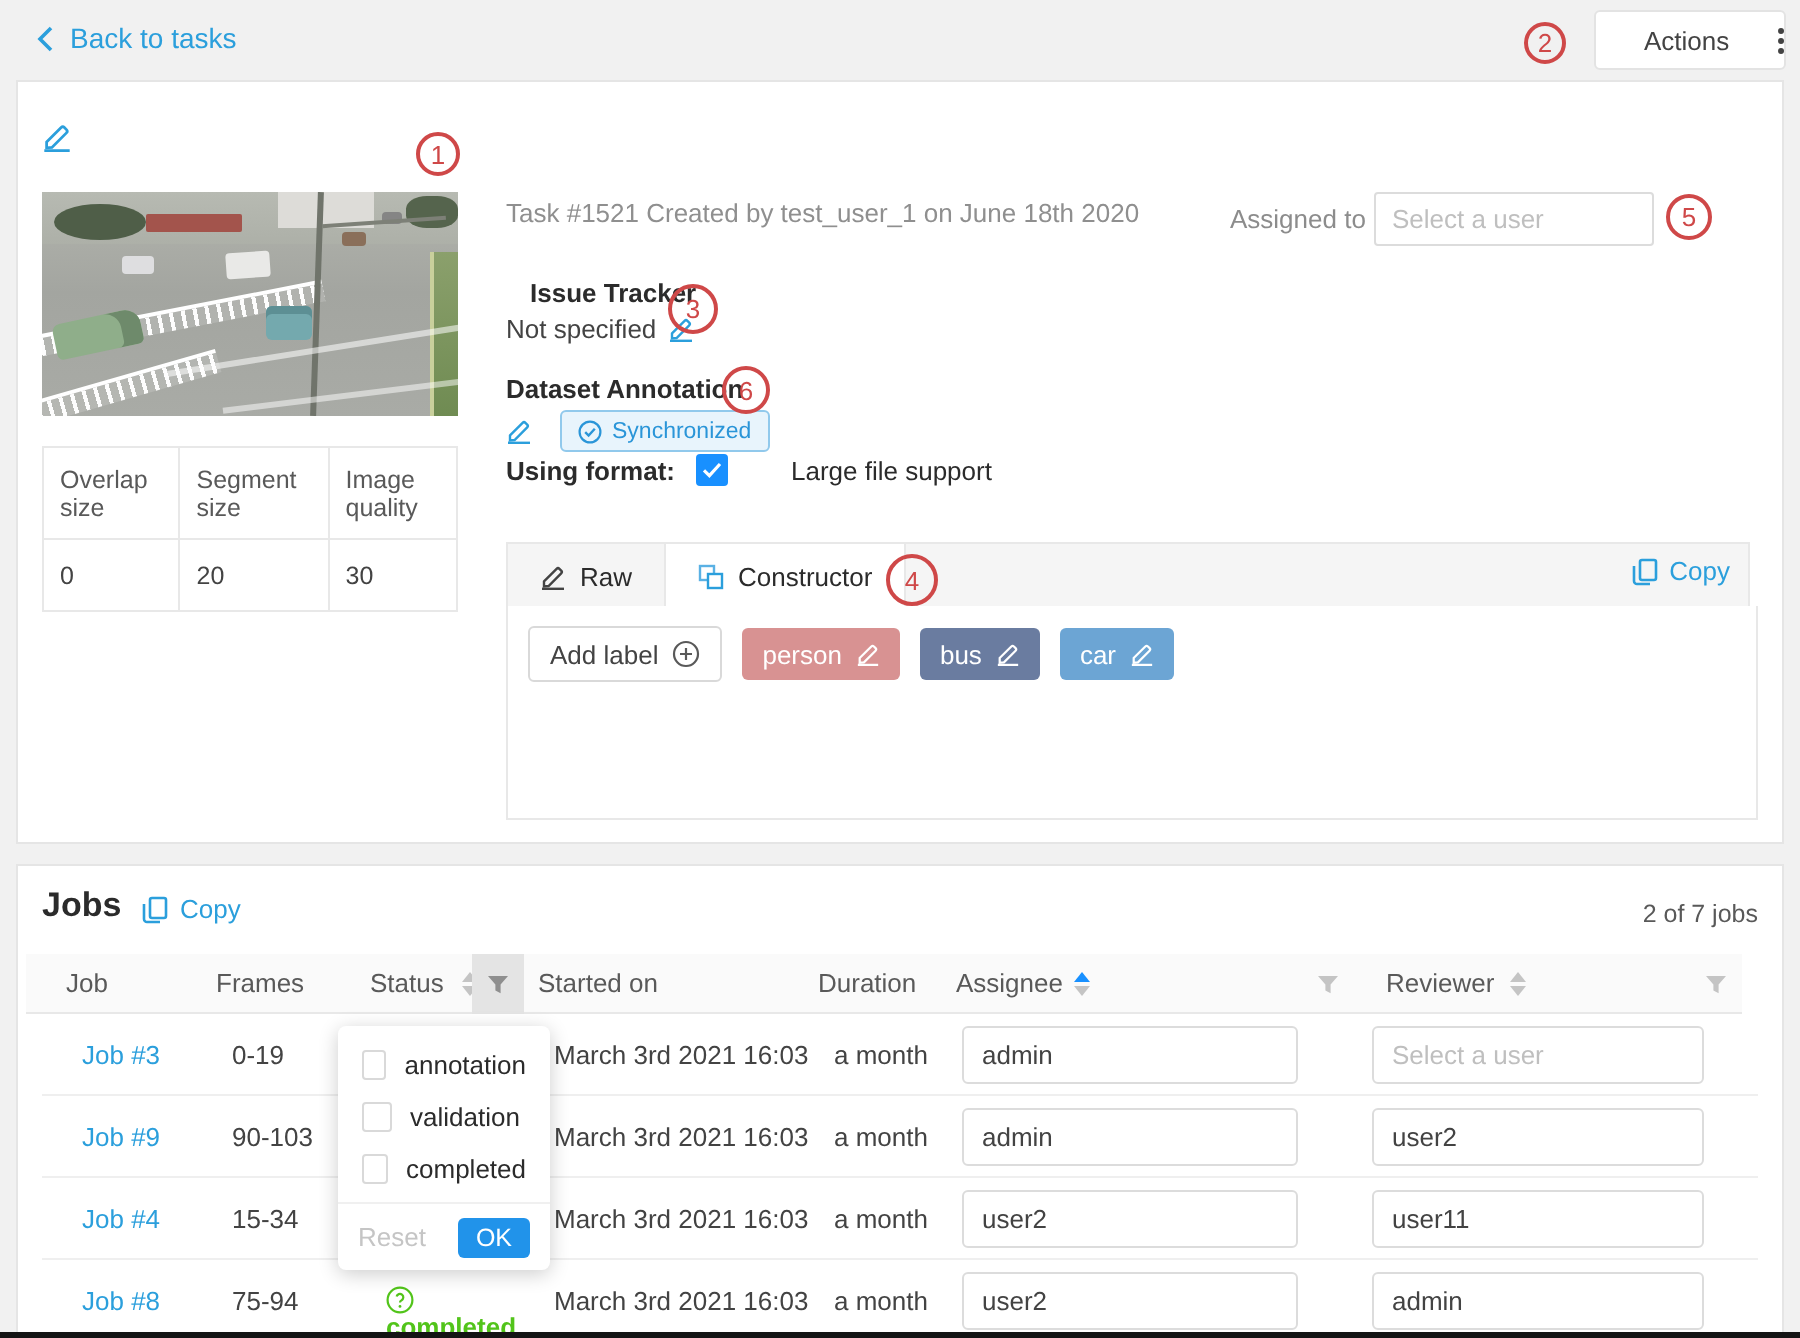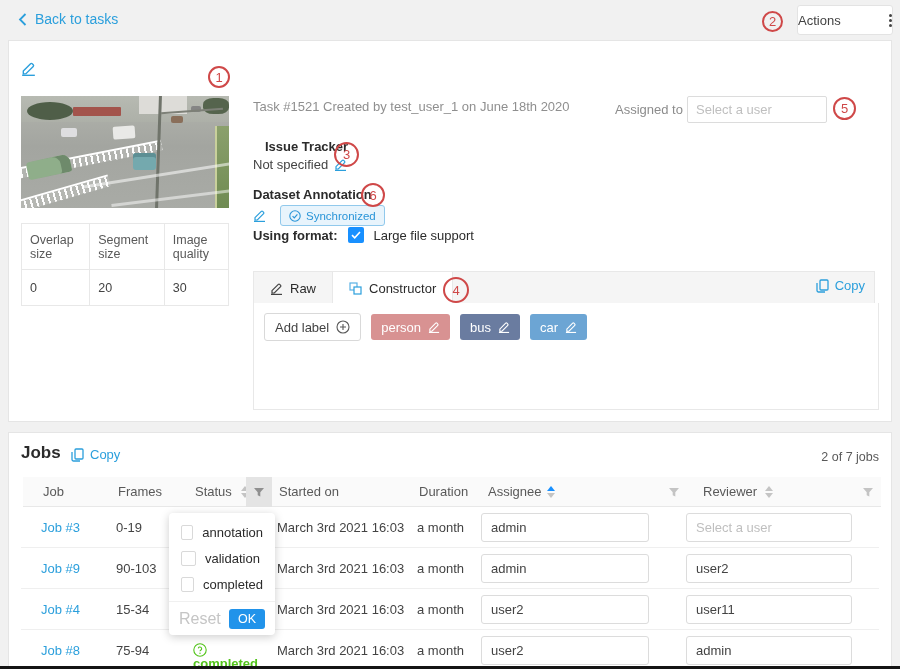--- a/index.html
+++ b/index.html
@@ -5,21 +5,21 @@
   * { box-sizing: border-box; margin: 0; padding: 0; }
   html,body { width:900px; }
   body { font-family:"Liberation Sans", sans-serif; background:#ececec; }
   .screen { position:relative; width:900px; height:669px; background:#f1f1f1; overflow:hidden; }
 
   
   .back-link { position:absolute; left:18px; top:11px; display:flex; align-items:center; gap:8px;
                color:#2b9fdc; font-size:14px; cursor:pointer; }
   .actions-btn { position:absolute; left:797px; top:5px; width:96px; height:30px; background:#fff;
                  border:1px solid #e3e3e3; border-radius:3px; display:flex; align-items:center;
-                 justify-content:space-between; gap:12px; font-size:13px; color:#434343; cursor:pointer; }
+                 justify-content:space-between; gap:12px; font-size:13px; color:#434343; cursor:pointer;padding-left:24px; }
   .dots { display:flex; flex-direction:column; gap:2px; }
   .dots i { width:3px; height:3px; border-radius:50%; background:#434343; }
 
   
   .circle-num { position:absolute; border:2px solid #cf4848; border-radius:50%; color:#cf4848;
                 display:flex; align-items:center; justify-content:center; font-size:13px;
                 background:transparent; z-index:9; }
 
   
   .card { position:absolute; background:#fff; border:1px solid #e5e5e5; }
@@ -55,21 +55,21 @@
                 color:#2a95d8; font-size:11.5px; }
 
   .format-row { position:absolute; left:244px; top:186px; display:flex; align-items:center; gap:10px; }
   .format-label { font-size:13px; font-weight:700; color:#2b2b2b; }
   .select-box { width:118px; height:27px; border:1px solid #dcdcdc; border-radius:2px; background:#fff;
                 display:flex; align-items:center; justify-content:space-between; padding:0 8px;
                 font-size:12.5px; color:#434343; cursor:pointer; }
   .cbx { width:16px; height:16px; background:#1890ff; border-radius:2px; display:flex; align-items:center;
          justify-content:center; cursor:pointer; }
   .cbx svg { display:block; }
-  .cbx-label { font-size:13px; color:#2b2b2b; }
+  .cbx-label { font-size:13px; color:#2b2b2b;margin-left:22px; }
 
   .tab-strip { position:absolute; left:244px; top:230px; width:622px; height:33px; background:#f5f5f5;
                border:1px solid #e8e8e8; border-bottom:1px solid #e8e8e8; display:flex; }
   .tab { height:32px; display:flex; align-items:center; gap:7px; padding:0 16px; font-size:13px;
          color:#2b2b2b; border-right:1px solid #e8e8e8; cursor:pointer; }
   .tab.active { background:#fff; height:33px; border-bottom:1px solid #fff; }
   .copy-link { position:absolute; display:flex; align-items:center; gap:6px; color:#2b9fdc;
                font-size:13px; cursor:pointer; }
   .tab-copy { right:258px; top:237px; }
 
@@ -79,21 +79,21 @@
   .add-label-btn { height:28px; padding:0 10px; background:#fff; border:1px solid #d9d9d9;
                    border-radius:3px; font-size:13px; color:#434343; display:flex; align-items:center;
                    gap:7px; cursor:pointer; }
   .chip { height:26px; padding:0 10px; border-radius:3px; color:#fff; font-size:13px; display:flex;
           align-items:center; gap:7px; cursor:pointer; }
 
   
   .jobs-title { position:absolute; left:12px; top:10px; font-size:17px; font-weight:700; color:#2b2b2b; }
   .jobs-count { position:absolute; right:12px; top:17px; font-size:12.5px; color:#595959; }
 
-  .tbl-header { position:absolute; left:14px; top:44px; width:858px; height:30px; background:#fafafa;
+  .tbl-header { position:absolute; left:4px; top:44px; width:858px; height:30px; background:#fafafa;
                 border-bottom:1px solid #e8e8e8; font-size:13px; color:#595959; }
   .tbl-header span.col { position:absolute; top:7px; }
   .carets { position:absolute; display:inline-flex; flex-direction:column; gap:2px; cursor:pointer; }
   .car-u { width:0; height:0; border-left:4px solid transparent; border-right:4px solid transparent;
            border-bottom:5px solid #c4c4c4; }
   .car-d { width:0; height:0; border-left:4px solid transparent; border-right:4px solid transparent;
            border-top:5px solid #c4c4c4; }
   .car-u.on { border-bottom-color:#1890ff; }
   .funnel { position:absolute; top:0; width:26px; height:30px; display:flex; align-items:center;
             justify-content:center; cursor:pointer; }
@@ -113,21 +113,21 @@
   .reviewer-input { left:665px; width:166px; }
 
   
   .filter-dd { position:absolute; left:160px; top:80px; width:106px; height:122px; background:#fff;
                border-radius:4px; box-shadow:0 2px 10px rgba(0,0,0,0.2); z-index:6; }
   .filter-opt { display:flex; align-items:flex-start; gap:9px; padding:6px 12px 5px; font-size:13px;
                 color:#2b2b2b; cursor:pointer; }
   .filter-opt .box { width:15px; height:15px; border:1px solid #d9d9d9; border-radius:2px; background:#fff; }
   .filter-foot { position:absolute; left:0; right:0; bottom:0; height:34px; border-top:1px solid #f0f0f0;
                  display:flex; align-items:center; justify-content:space-between; padding:0 10px; }
-  .reset-btn { font-size:16px; color:#c5c5c5; cursor:pointer; }
+  .reset-btn { font-size:13px; color:#c5c5c5; cursor:pointer; }
   .ok-btn { background:#2193ea; color:#fff; font-size:12.5px; border:none; border-radius:3px;
             padding:3px 9px; cursor:pointer; }
 
   .bottom-strip { position:absolute; left:0; bottom:0; width:900px; height:3px; background:#141414; z-index:10; }
 </style>
 </head>
 <body>
 
 <div class="screen">
 

